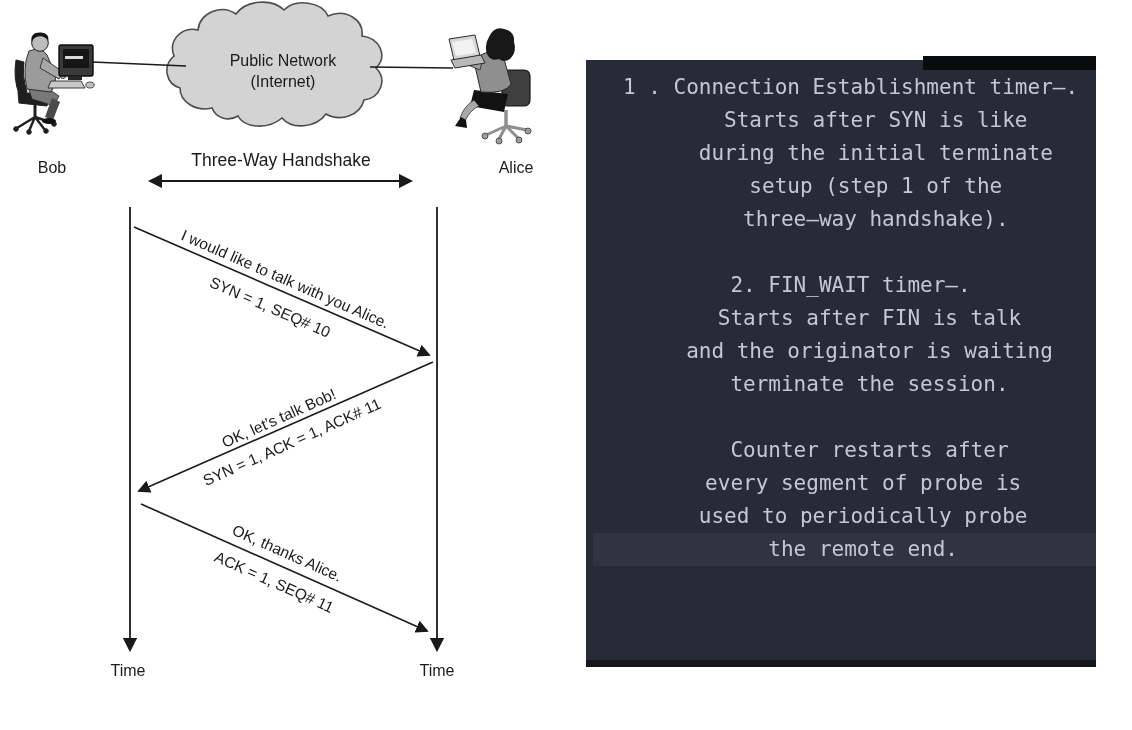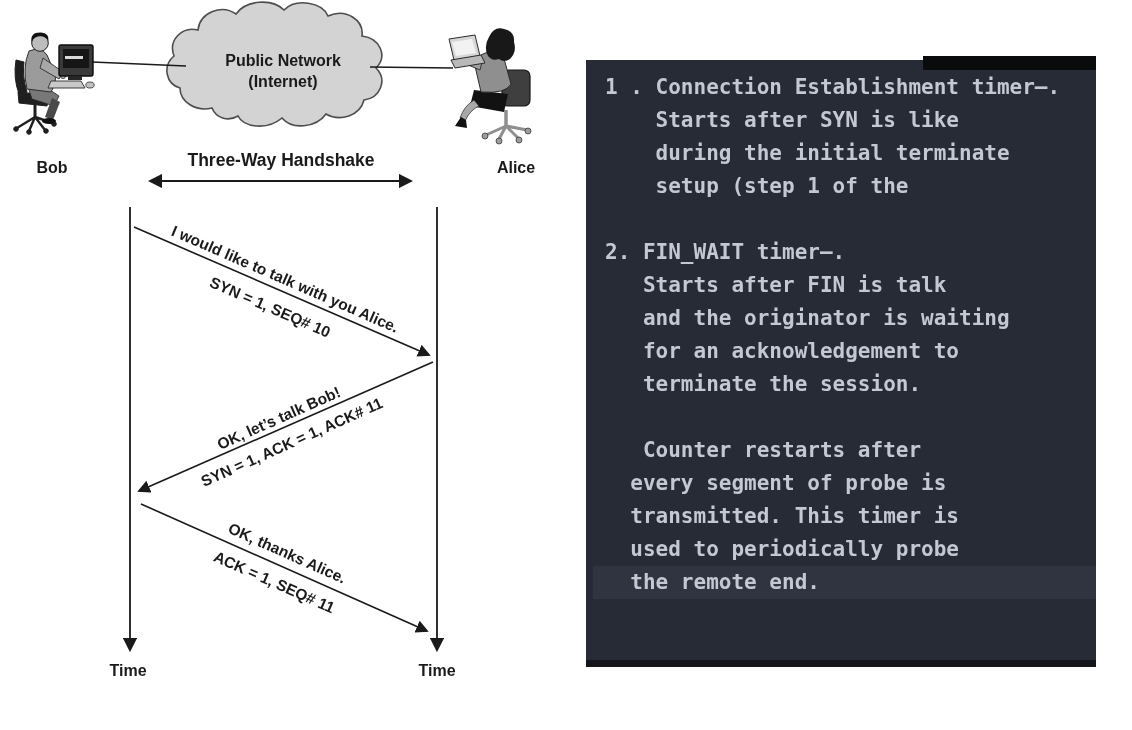--- a/index.html
+++ b/index.html
@@ -1,35 +1,35 @@
 <!DOCTYPE html>
 <html style="--ink: #1a1a1a; --cloud-fill: #d3d3d3; --terminal-bg: #272b35; --terminal-text: #c3c8d2; --terminal-highlight: #2f3440; --terminal-tab: #0a0b0d; --terminal-bottom: #14161b;"><head>
 <meta charset="utf-8">
 <style>
   html,body{margin:0;padding:0;background:#ffffff;}
   body{width:1132px;height:730px;position:relative;overflow:hidden;
        font-family:"Liberation Sans",sans-serif;}
-  .stage{position:absolute;inset:0;font-weight:bold;}
+  .stage{position:absolute;inset:0;}
 
   
   #diagram{position:absolute;left:0;top:0;}
   #diagram text{fill:var(--ink,#1a1a1a);font-family:"Liberation Sans",sans-serif;}
   .dline{stroke:var(--ink,#1a1a1a);fill:none;}
   #ah path{fill:var(--ink,#1a1a1a);}
   .cloud{fill:var(--cloud-fill,#d3d3d3);stroke:#4d4d4d;stroke-width:1.6;}
   .lbl{font-size:16px;}
   .title{font-size:17.5px;}
   .msg{font-size:15.5px;}
   .dark{fill:#1f1f1f;stroke:#1f1f1f;}
   .sw3{stroke-width:3;fill:none;}
   .sw2{stroke-width:2.4;fill:none;}
 
   
   .terminal{position:absolute;left:586px;top:60px;width:510px;height:607px;
-            background:var(--terminal-bg,#272b35);}
+            background:var(--terminal-bg,#272b35);text-align:center;}
   .terminal-tab{position:absolute;top:-4px;right:0;width:173px;height:14px;
             background:var(--terminal-tab,#0a0b0d);}
   .terminal-bottom{position:absolute;bottom:0;left:0;right:0;height:7px;
             background:var(--terminal-bottom,#14161b);}
   .tlines{position:absolute;top:11px;left:19px;right:0;
           font-family:"DejaVu Sans Mono",monospace;font-size:21px;
           color:var(--terminal-text,#c3c8d2);}
   .tline{height:33px;line-height:33px;white-space:pre;}
   .tline.hl{background:var(--terminal-highlight,#2f3440);
             margin-left:-12px;padding-left:12px;}
@@ -136,29 +136,28 @@
     <text class="lbl" x="437" y="676" text-anchor="middle">Time</text>
   </svg>
 
   <div class="terminal">
     <div class="terminal-tab"></div>
     <div class="tlines">
       <div class="tline">1 . Connection Establishment timer—.</div>
       <div class="tline">    Starts after SYN is like</div>
       <div class="tline">    during the initial terminate</div>
       <div class="tline">    setup (step 1 of the</div>
+      <div class="tline">    three—way handshake).</div>
       <div class="tline"></div>
       <div class="tline">2. FIN_WAIT timer—.</div>
       <div class="tline">   Starts after FIN is talk</div>
       <div class="tline">   and the originator is waiting</div>
-      <div class="tline">   for an acknowledgement to</div>
       <div class="tline">   terminate the session.</div>
       <div class="tline"></div>
       <div class="tline">   Counter restarts after</div>
       <div class="tline">  every segment of probe is</div>
-      <div class="tline">  transmitted. This timer is</div>
       <div class="tline">  used to periodically probe</div>
       <div class="tline hl">  the remote end.</div>
     </div>
     <div class="terminal-bottom"></div>
   </div>
 
 </div>
 
 </body></html>

